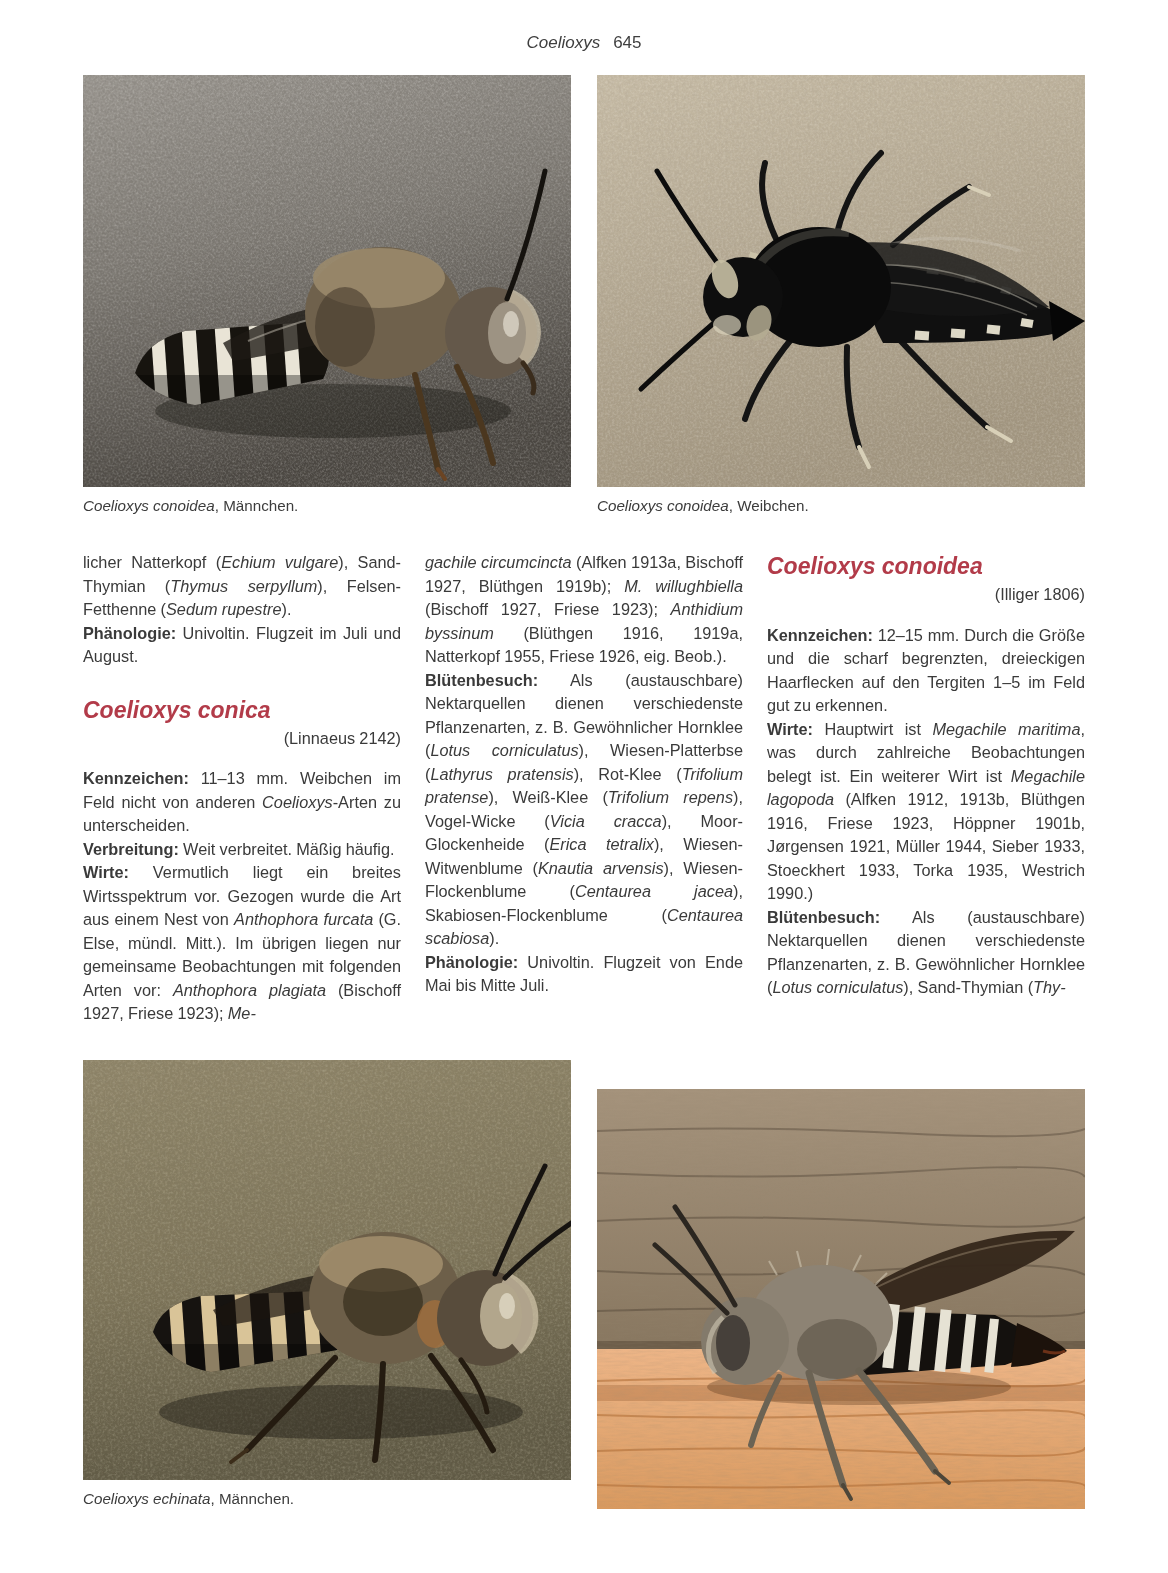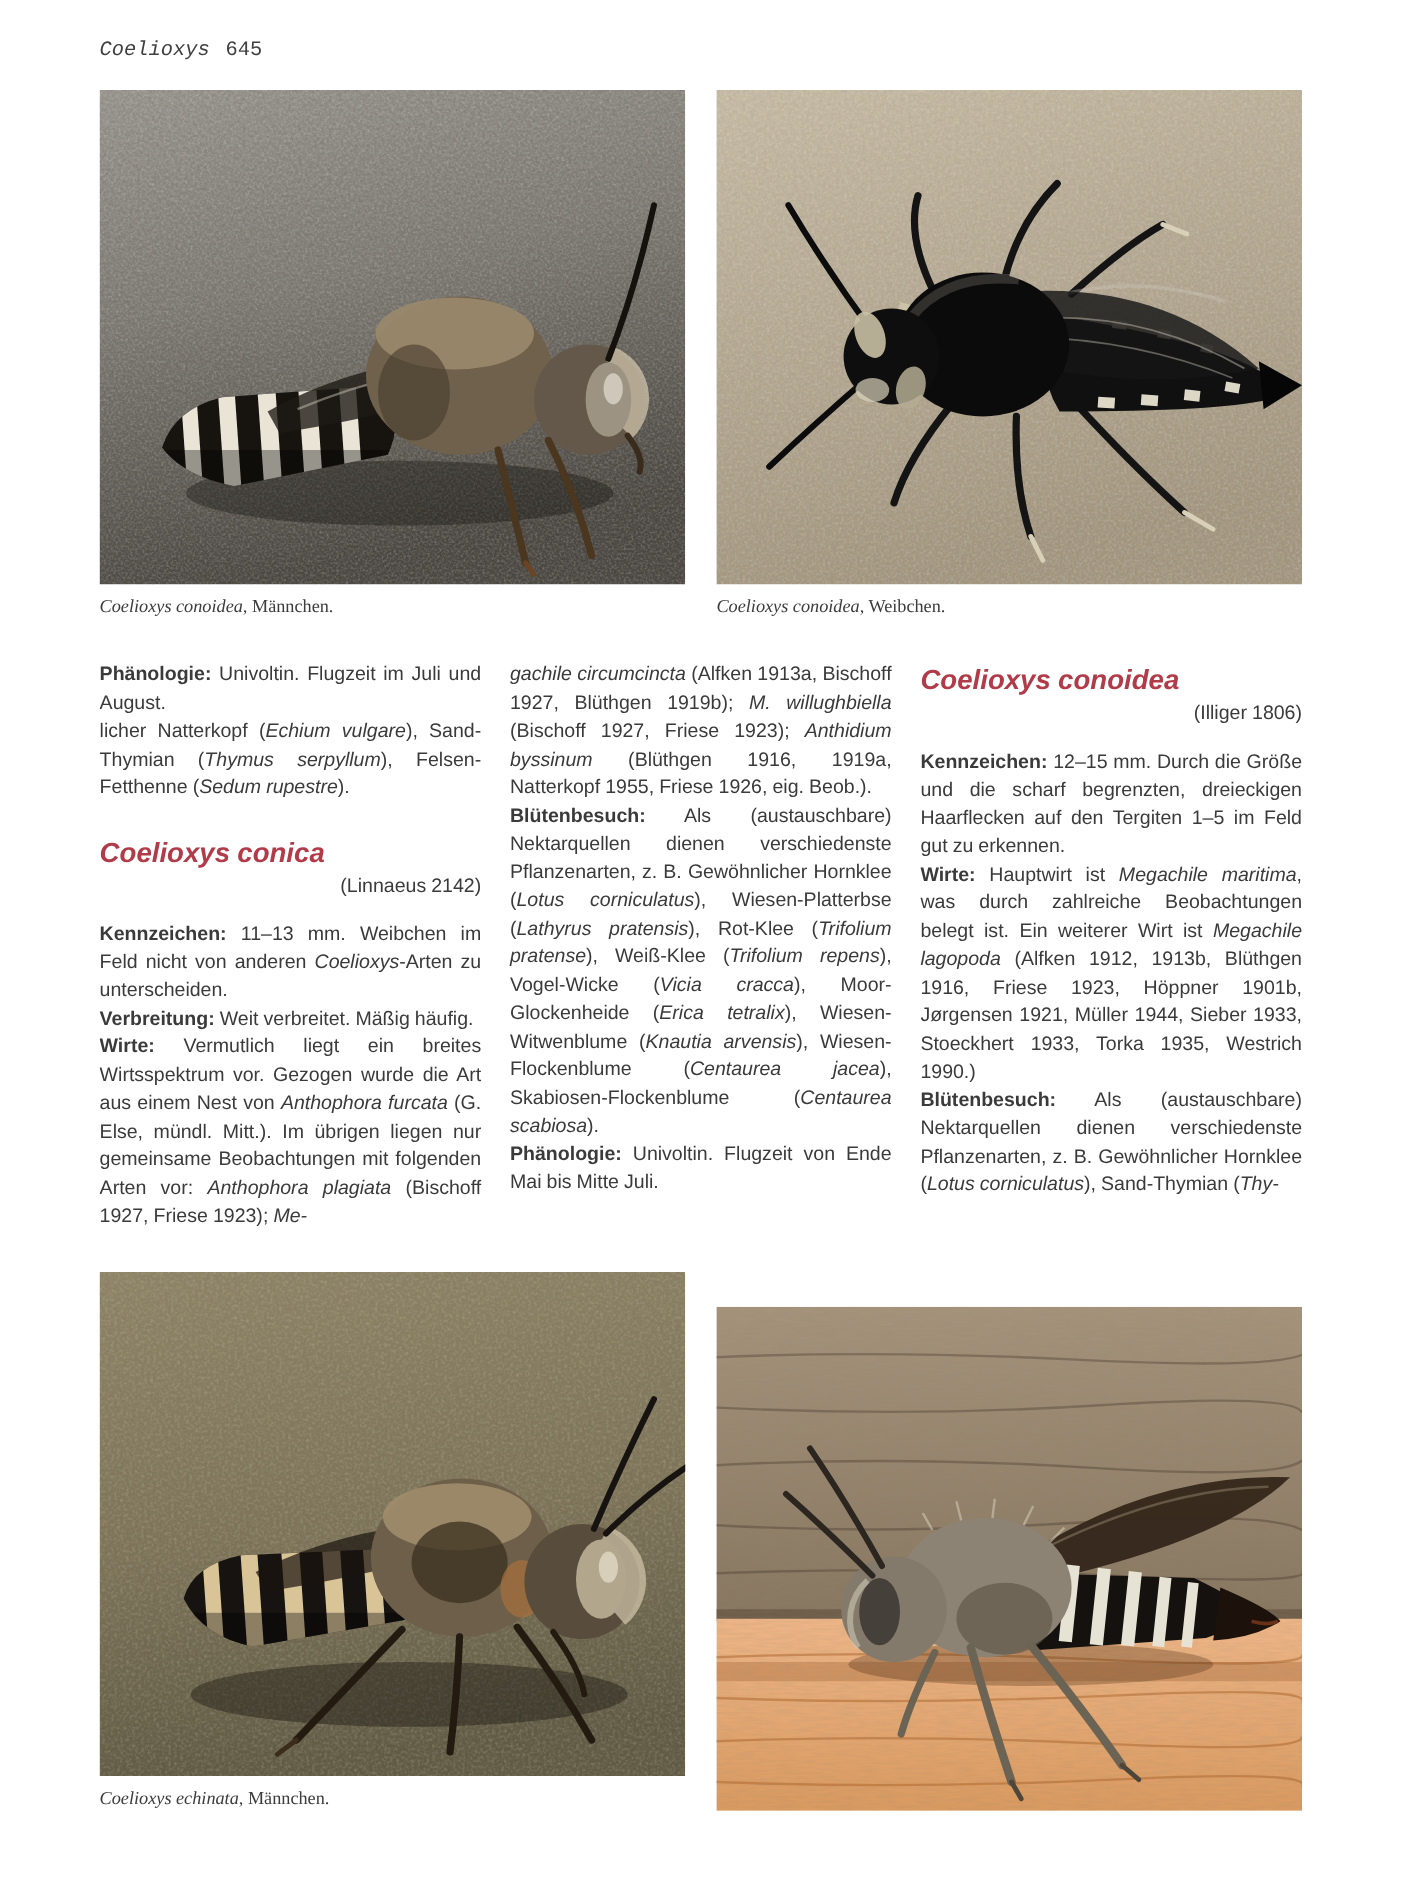--- a/index.html
+++ b/index.html
@@ -1,27 +1,27 @@
 <!DOCTYPE html>
 <html lang="de"><head>
 <meta charset="utf-8">
 <style>
   html,body{margin:0;padding:0;background:#ffffff;}
   .page{
     position:relative;width:1168px;height:1573px;box-sizing:border-box;
     padding:33px 83px 0 83px;background:#ffffff;
     font-family:"Liberation Sans",sans-serif;color:#3a3a3a;overflow:hidden;
   }
-  .page-header{text-align:left;font-size:17px;line-height:20px;height:20px;margin-bottom:22px;color:#3f3f3f;font-family:Liberation Mono, monospace;}
+  .page-header{text-align:center;font-size:17px;line-height:20px;height:20px;margin-bottom:22px;color:#3f3f3f;}
   .page-header .species{font-style:italic;margin-right:13px;}
   .figure-row{display:flex;gap:26px;}
   .figure-row.bottom{margin-top:25px;align-items:flex-end;}
   figure.fig{margin:0;width:488px;}
   .fig svg{display:block;}
-  .caption{margin-top:9px;font-size:15.2px;line-height:20px;color:#3c3c3c;font-family:Liberation Serif, serif;}
+  .caption{margin-top:9px;font-size:15.2px;line-height:20px;color:#3c3c3c;}
   .caption .sp{font-style:italic;}
   .text-columns{display:flex;gap:24px;margin-top:35px;height:484px;overflow:hidden;}
   .col{width:318px;text-align:justify;font-size:16.3px;line-height:23.5px;
        hyphens:auto;-webkit-hyphens:auto;word-spacing:-0.3px;}
   .col p{margin:0;}
   .species-heading{font-size:23px;line-height:29px;font-style:italic;font-weight:bold;
        color:#b23b49;margin:27px 0 2px 0;text-align:left;}
   .col .species-heading:first-child{margin-top:1px;}
   .species-sub{margin:0 0 17px 0;text-align:right;}
   .i{font-style:italic;}
@@ -151,22 +151,22 @@
         </g>
       </svg>
       <figcaption class="caption">
         <span class="sp">Coelioxys conoidea</span><span>, Weibchen.</span>
       </figcaption>
     </figure>
   </div>
 
   <div class="text-columns">
     <div class="col">
+        <p class="para"><span>licher Natterkopf (</span><span class="i">Echium vulgare</span><span>), Sand-Thymian (</span><span class="i">Thymus serpyllum</span><span>), Felsen-Fetthenne (</span><span class="i">Sedum rupestre</span><span>).</span></p>
         <p class="para"><span class="b">Phänologie:</span><span> Univoltin. Flugzeit im Juli und August.</span></p>
-        <p class="para"><span>licher Natterkopf (</span><span class="i">Echium vulgare</span><span>), Sand-Thymian (</span><span class="i">Thymus serpyllum</span><span>), Felsen-Fetthenne (</span><span class="i">Sedum rupestre</span><span>).</span></p>
         <h2 class="species-heading">Coelioxys conica</h2>
         <div class="species-sub">(Linnaeus 2142)</div>
         <p class="para"><span class="b">Kennzeichen:</span><span> 11–13 mm. Weibchen im Feld nicht von anderen </span><span class="i">Coelioxys</span><span>-Arten zu unterscheiden.</span></p>
         <p class="para"><span class="b">Verbreitung:</span><span> Weit verbreitet. Mäßig häufig.</span></p>
         <p class="para"><span class="b">Wirte:</span><span> Vermutlich liegt ein breites Wirtsspektrum vor. Gezogen wurde die Art aus einem Nest von </span><span class="i">Anthophora furcata</span><span> (G. Else, mündl. Mitt.). Im übrigen liegen nur gemeinsame Beobachtungen mit folgenden Arten vor: </span><span class="i">Anthophora plagiata</span><span> (Bischoff 1927, Friese 1923); </span><span class="i">Me-</span></p>
       </div>
     <div class="col">
         <p class="para"><span class="i">gachile circumcincta</span><span> (Alfken 1913a, Bischoff 1927, Blüthgen 1919b); </span><span class="i">M. willughbiella</span><span> (Bischoff 1927, Friese 1923); </span><span class="i">Anthidium byssinum</span><span> (Blüthgen 1916, 1919a, Natterkopf 1955, Friese 1926, eig. Beob.).</span></p>
         <p class="para"><span class="b">Blütenbesuch:</span><span> Als (austauschbare) Nektarquellen dienen verschiedenste Pflanzenarten, z. B. Gewöhnlicher Hornklee (</span><span class="i">Lotus corniculatus</span><span>), Wiesen-Platterbse (</span><span class="i">Lathyrus pratensis</span><span>), Rot-Klee (</span><span class="i">Trifolium pratense</span><span>), Weiß-Klee (</span><span class="i">Trifolium repens</span><span>), Vogel-Wicke (</span><span class="i">Vicia cracca</span><span>), Moor-Glockenheide (</span><span class="i">Erica tetralix</span><span>), Wiesen-Witwenblume (</span><span class="i">Knautia arvensis</span><span>), Wiesen-Flockenblume (</span><span class="i">Centaurea jacea</span><span>), Skabiosen-Flockenblume (</span><span class="i">Centaurea scabiosa</span><span>).</span></p>
         <p class="para"><span class="b">Phänologie:</span><span> Univoltin. Flugzeit von Ende Mai bis Mitte Juli.</span></p>

